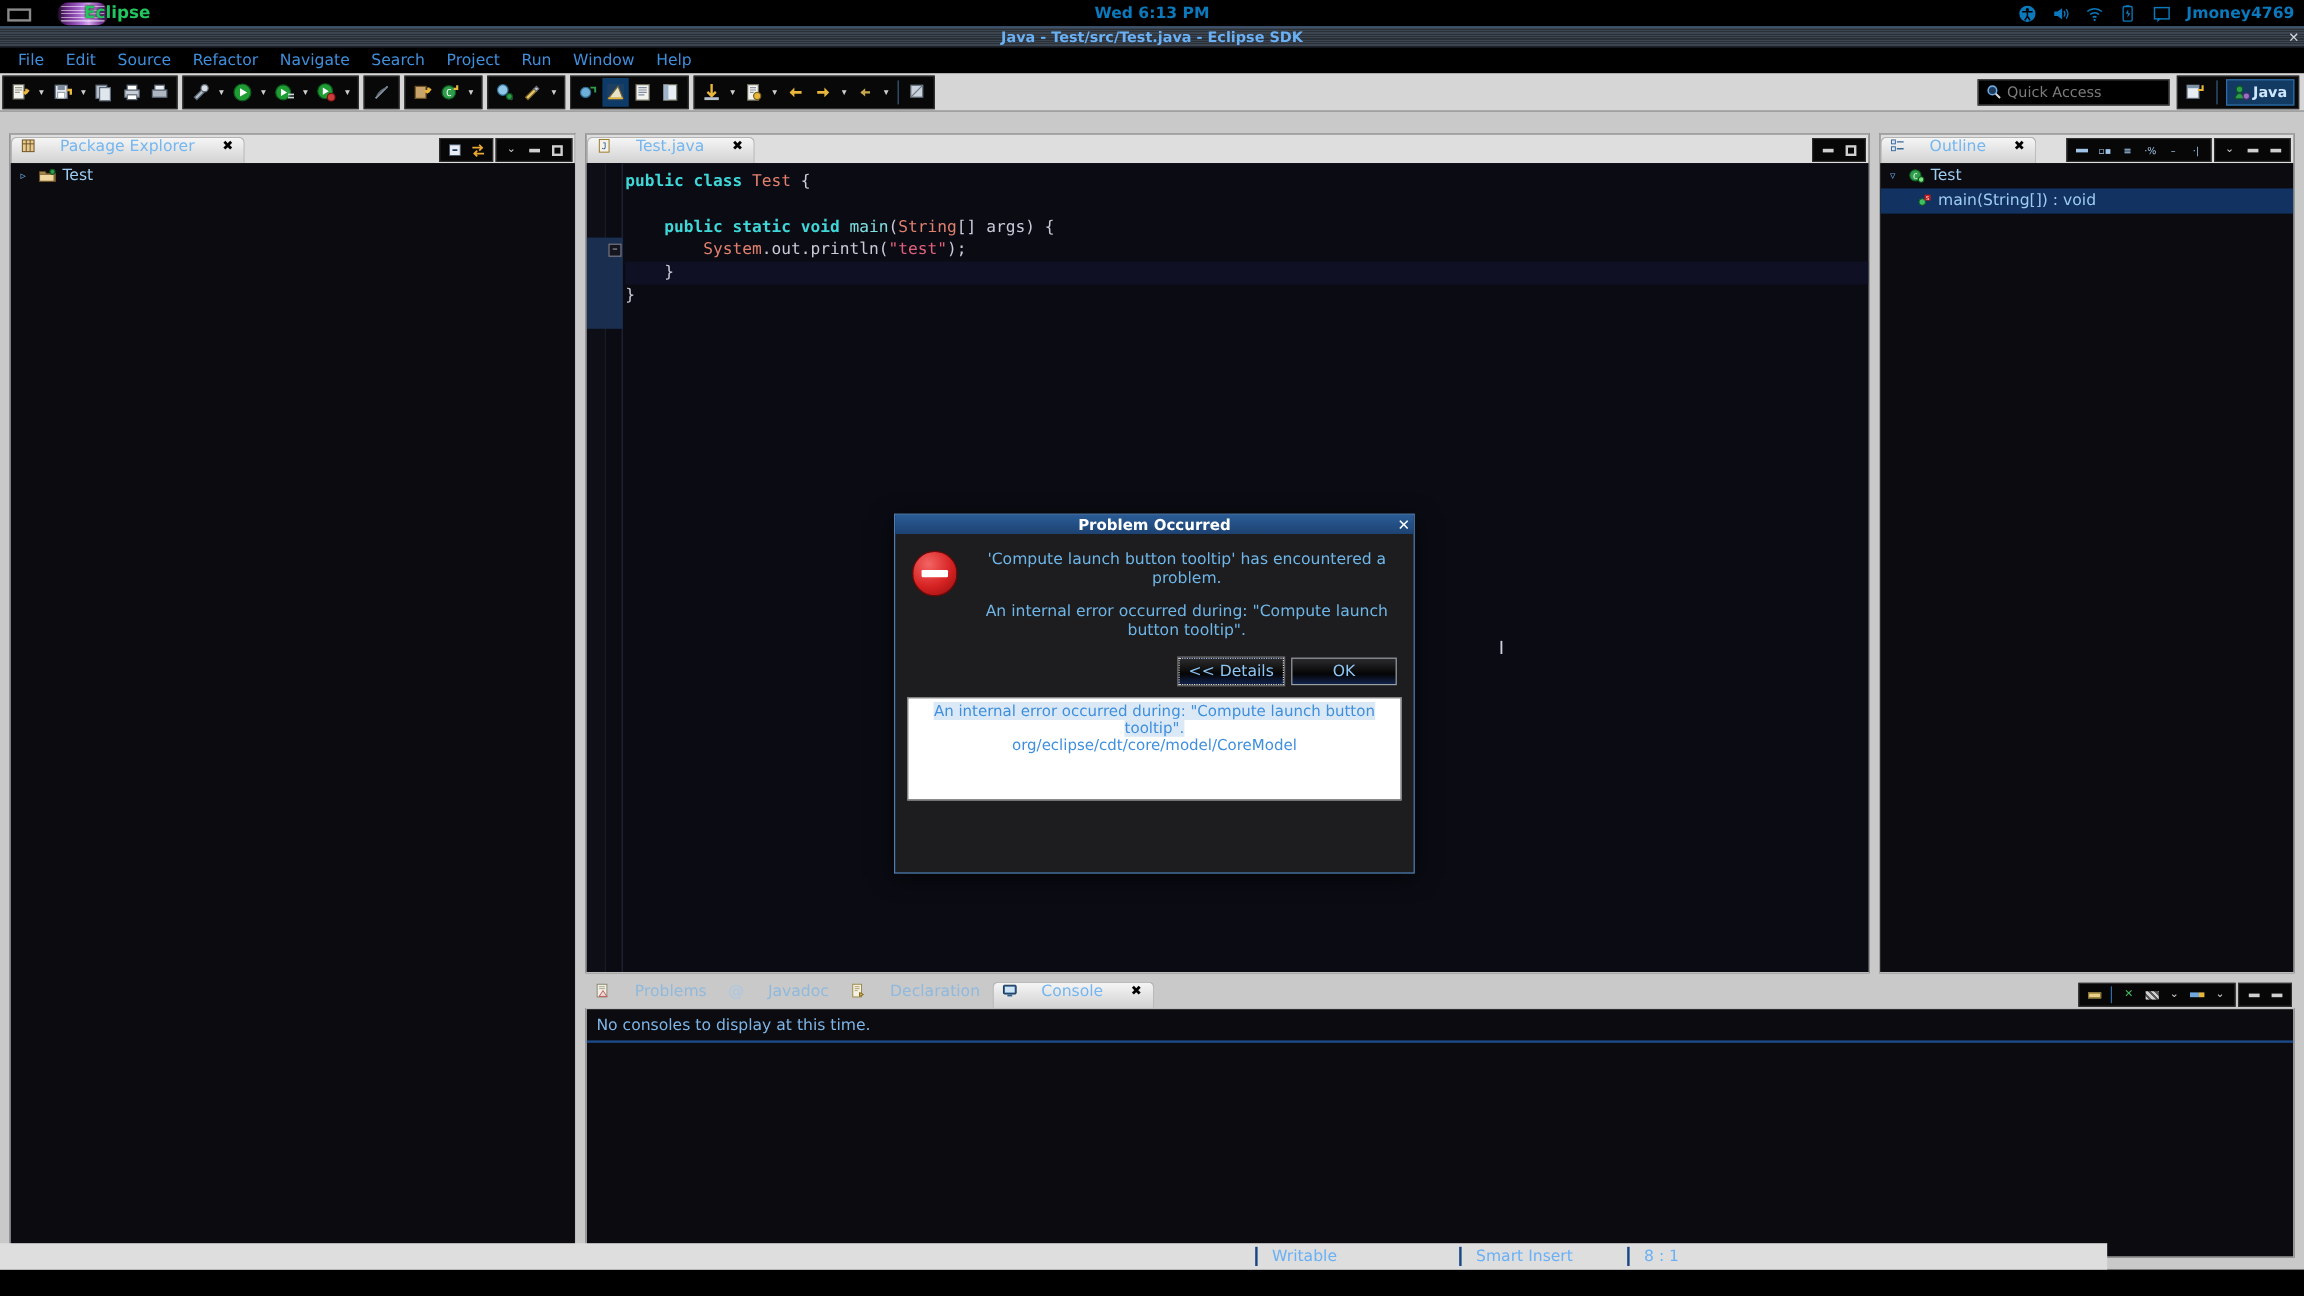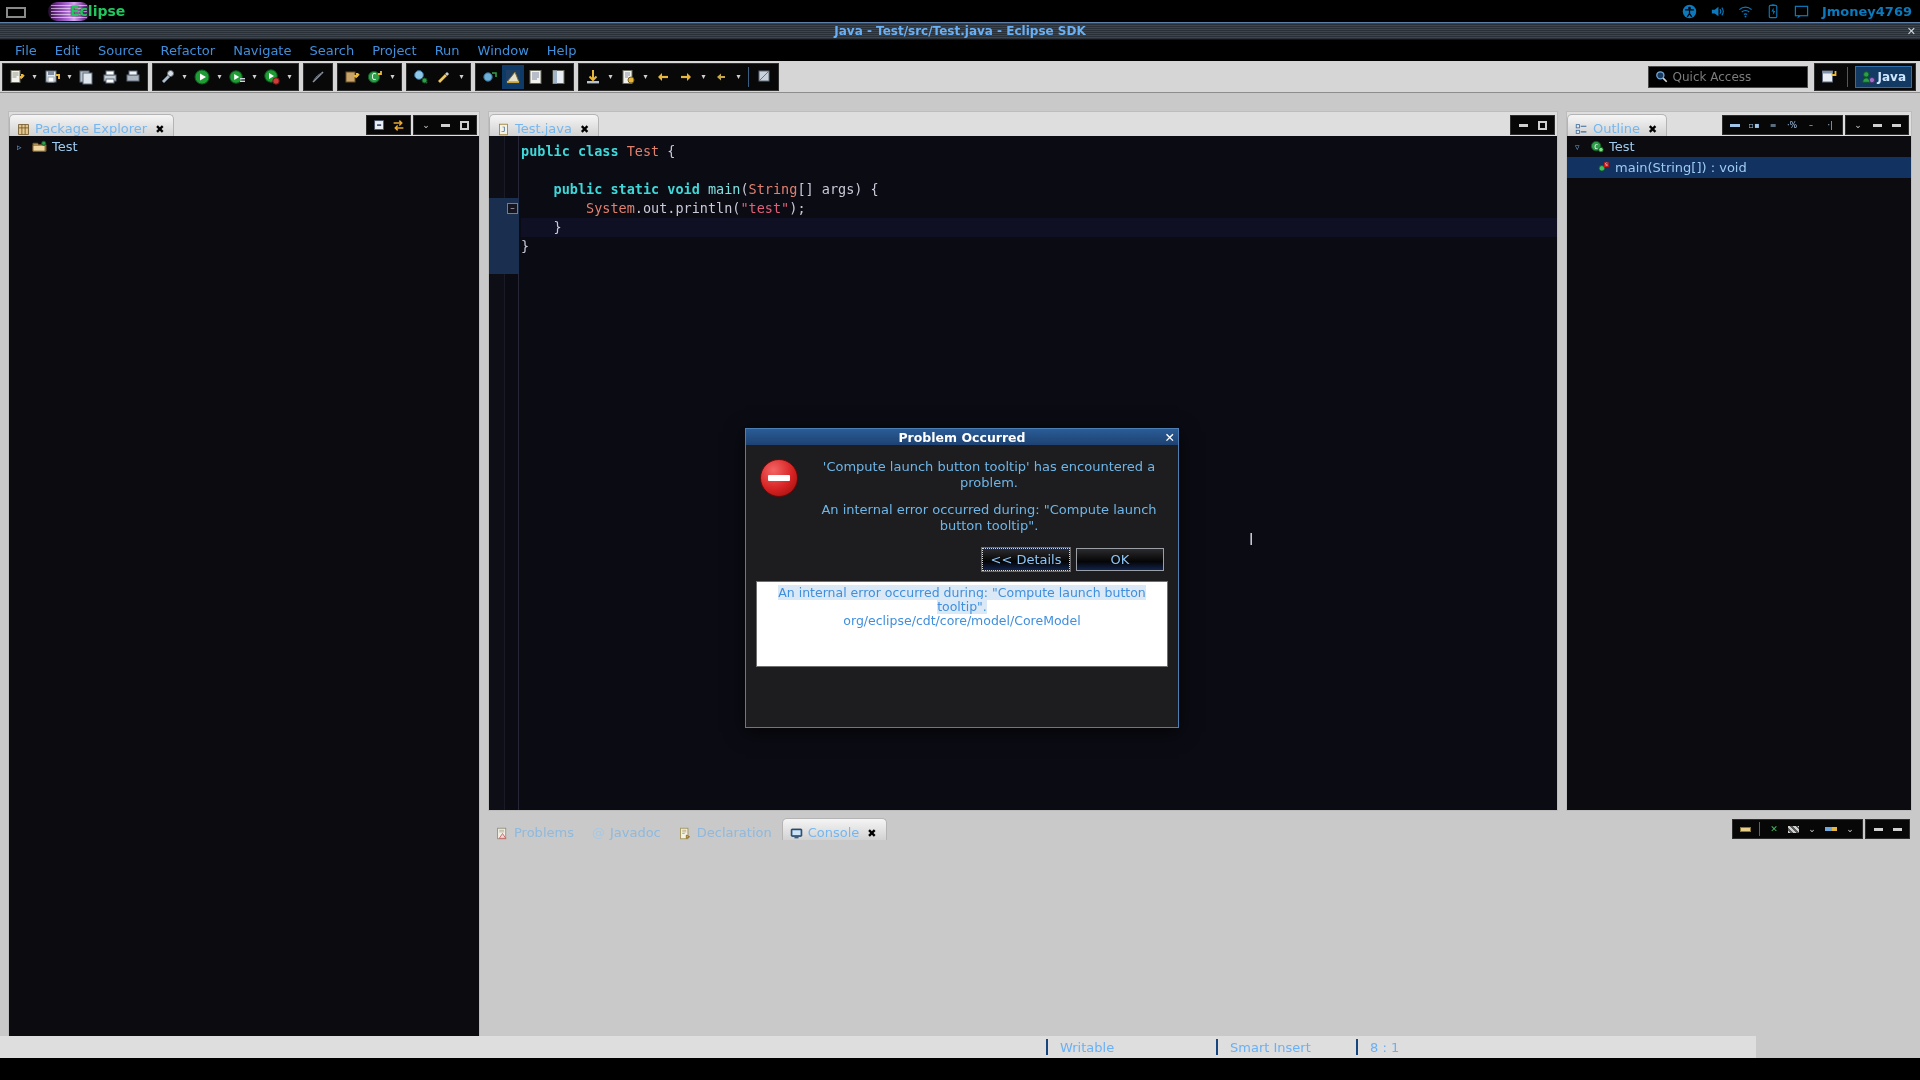--- a/index.html
+++ b/index.html
@@ -47,21 +47,21 @@
   .quick-access{width:160px;height:22px;background:#000;border:1px solid #4a4a4a;display:flex;align-items:center;gap:5px;padding:0 6px;color:#7c7c7c;font-size:12px;cursor:text;}
   .persp-group{display:flex;align-items:center;background:#080808;height:28px;border:1px solid #303030;padding:0 3px;gap:4px;}
   .persp-btn{display:flex;align-items:center;gap:3px;background:#123a63;border:1px solid #2f6ea8;height:22px;padding:0 5px;color:#cfe6ff;font-size:12px;font-weight:bold;cursor:pointer;}
 
   
   .workbench{position:absolute;left:0;top:93px;width:1920px;height:965px;background:#c9c9c9;}
 
   
   .panel{position:absolute;background:#0d0d12;border:1px solid #bdbdbd;}
   .panel-tabs{height:24px;background:#dedede;display:flex;align-items:flex-end;position:relative;}
-  .ptab{display:flex;align-items:flex-end;gap:5px;height:22px;padding:0 9px 0 7px;
+  .ptab{display:flex;align-items:flex-start;gap:20px;height:22px;padding:0 9px 0 7px;
         background:linear-gradient(180deg,#f5f5f5,#d2d2d2);border:1px solid #b4b4b4;border-bottom:none;
         border-radius:5px 5px 0 0;color:#74b6f0;font-size:13px;cursor:pointer;}
   .ptab.inactive{background:transparent;border-color:transparent;color:#8fb9dd;}
   .ptab .x{color:#000;font-size:11px;font-weight:bold;margin-left:3px;cursor:pointer;}
   .ptools{position:absolute;right:2px;bottom:1px;display:flex;gap:2px;align-items:center;}
   .ptool-box{display:flex;align-items:center;gap:3px;background:#070707;border:1px solid #2e2e2e;height:20px;padding:0 4px;}
   .ptool{width:16px;height:16px;display:flex;align-items:center;justify-content:center;cursor:pointer;}
   .panel-body{position:absolute;left:0;right:0;top:24px;bottom:0;background:#0b0b10;overflow:hidden;}
 
   .tree-row{display:flex;align-items:center;gap:5px;height:21px;padding-left:8px;color:#9ecbf0;font-size:13px;cursor:pointer;}
@@ -115,20 +115,21 @@
 
 <div class="os-panel">
   <div class="os-left">
     <div class="win-glyph">
         <i class="b"></i>
         <i class="a"></i>
       </div>
     <div class="ecl-logo"></div>
     <div class="ecl-name">Eclipse</div>
   </div>
+  <div class="os-center">Wed  6:13 PM</div>
   <div class="os-right">
     <svg class="tray-ico" viewBox="0 0 16 16">
         <circle cx="8" cy="8" r="7.2" fill="#0b79bc"></circle>
         <circle cx="8" cy="4.3" r="1.5" fill="#000"></circle>
         <path d="M3.3 6.2h9.4M8 6.2v4M8 10.2l-2.4 3.6M8 10.2l2.4 3.6" stroke="#000" stroke-width="1.3" fill="none"></path>
       </svg>
     <svg class="tray-ico" viewBox="0 0 16 16">
         <path d="M2 6h3l4-3v10L5 10H2z" fill="#0b79bc"></path>
         <path d="M10.5 5.5a4 4 0 010 5M12.6 3.8a7 7 0 010 8.4" stroke="#0b79bc" stroke-width="1.2" fill="none"></path>
       </svg>
@@ -601,20 +602,24 @@
         <div class="ptool-box">
           <div class="ptool">
               <span style="display:block;width:9px;height:3px;background:#cfcfcf;"></span>
             </div>
           <div class="ptool">
               <span style="display:block;width:9px;height:3px;background:#cfcfcf;"></span>
             </div>
         </div>
       </div>
     </div>
+    <div style="position:absolute;left:0;right:0;top:24px;bottom:0;background:#0b0b10;border:1px solid #bdbdbd;">
+      <div class="console-msg">No consoles to display at this time.</div>
+      <div class="console-rule"></div>
+    </div>
   </div>
 
   <div class="statusbar">
     <div style="flex:1"></div>
     <div class="sb-cell" style="width:170px;">Writable</div>
     <div class="sb-cell" style="width:140px;">Smart Insert</div>
     <div class="sb-cell" style="width:400px;">8 : 1</div>
   </div>
 </div>
 

